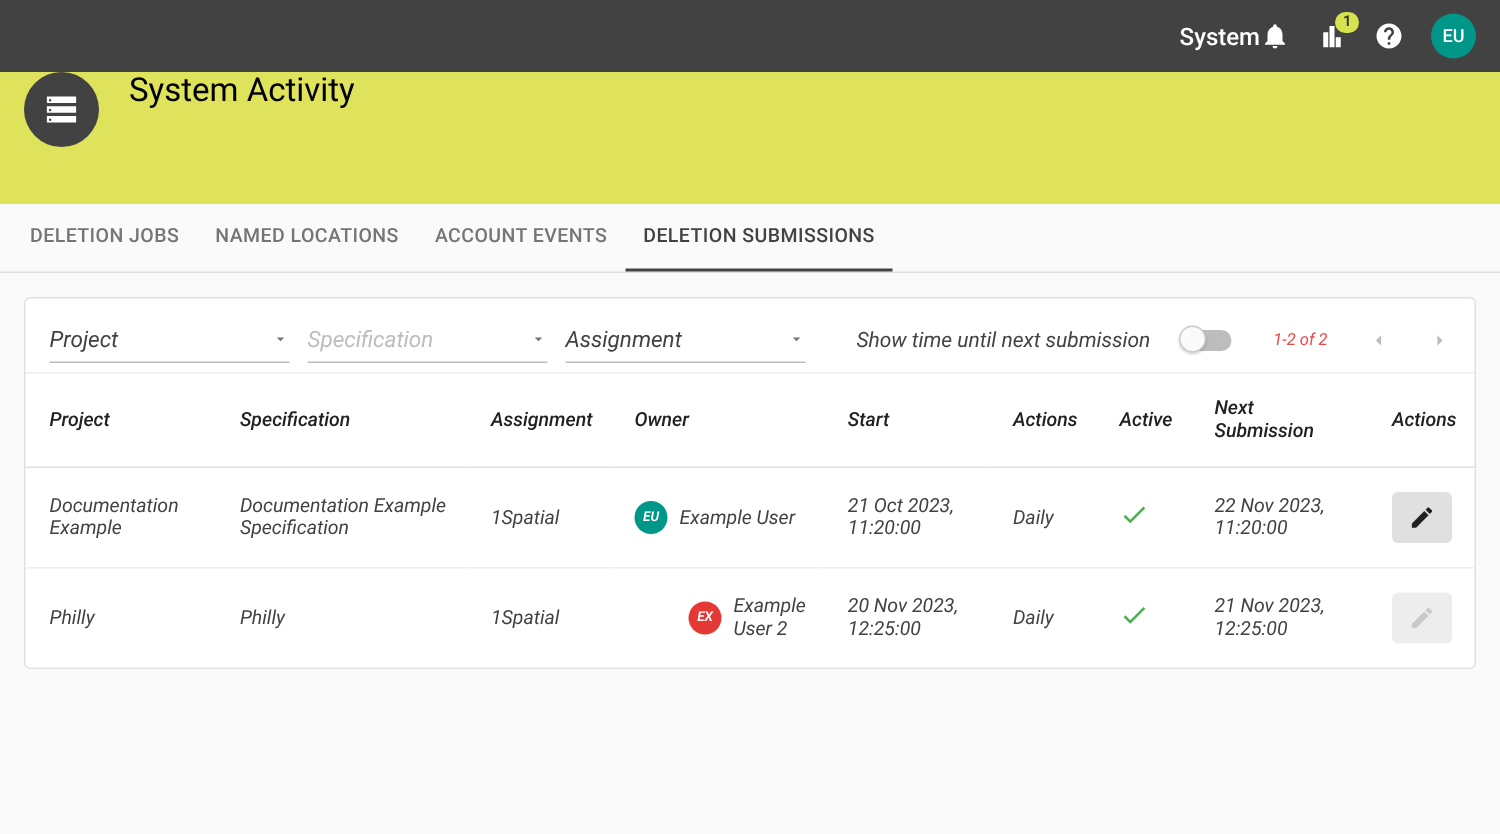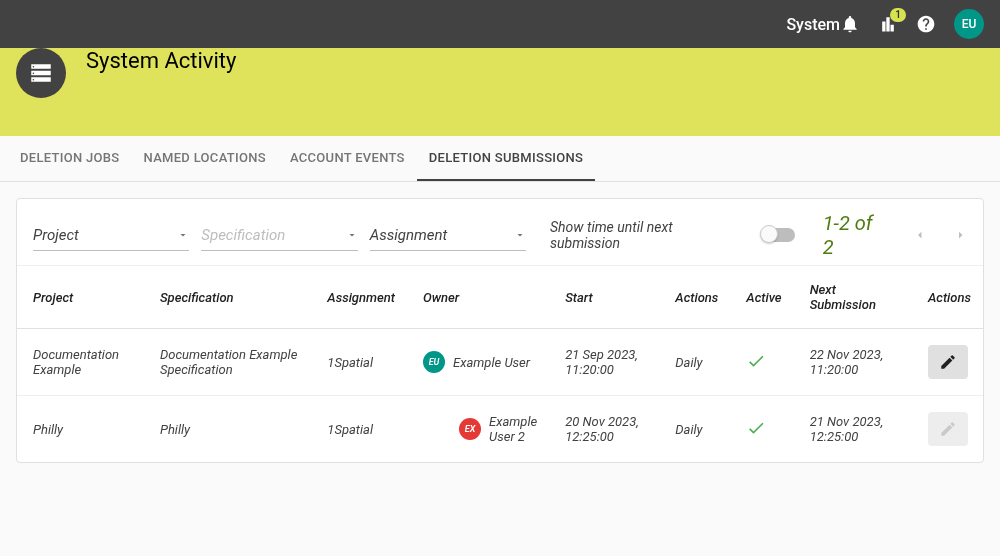--- a/index.html
+++ b/index.html
@@ -31,21 +31,21 @@
 
     
     .filter-row { display: flex; align-items: center; padding: 12px 16px 6px 16px; gap: 12px; border-bottom: 1px solid #eee; }
     .filter-select { position: relative; width: 160px; border-bottom: 1px solid #bdbdbd; padding: 6px 0; display: flex; align-items: center; justify-content: space-between; cursor: pointer; color: #424242; font-size: 15px; }
     .filter-select.placeholder span { color: #bdbdbd; }
     .filter-select svg { width: 12px; height: 12px; fill: #757575; }
     .filter-spacer { flex: 1; }
     .toggle-label { font-size: 14px; color: #424242; margin-right: 8px; }
     .switch { width: 34px; height: 14px; background: #bdbdbd; border-radius: 10px; position: relative; cursor: pointer; }
     .switch-thumb { width: 18px; height: 18px; background: #fafafa; border: 1px solid #ccc; border-radius: 50%; position: absolute; top: -3px; left: -1px; box-shadow: 0 1px 2px rgba(0,0,0,0.2); }
-    .pager { display: flex; align-items: center; gap: 27px; margin-left: 16px; color: #4d7c0f; font-size: 20px; }
+    .pager { display: flex; align-items: center; gap: 27px; margin-left: 16px; color: #ef4444; font-size: 11px; }
     .pager svg { width: 14px; height: 14px; fill: #bdbdbd; cursor: pointer; }
 
     
     table { width: 100%; border-collapse: collapse; }
     thead th { text-align: left; font-size: 13px; font-weight: 500; color: #212121; padding: 16px 12px 16px 16px; border-bottom: 1px solid #e0e0e0; }
     tbody td { font-size: 13px; color: #424242; padding: 16px 12px 16px 16px; border-bottom: 1px solid #eee; vertical-align: middle; }
     tbody tr:last-child td { border-bottom: none; }
     .owner-cell { display: flex; align-items: center; gap: 8px; }
     .owner-chip { width: 22px; height: 22px; border-radius: 50%; color: #fff; font-size: 9px; font-weight: 600; display: flex; align-items: center; justify-content: center; flex-shrink: 0; }
     .chip-green { background: #009688; }
@@ -165,21 +165,21 @@
       <tr>
             <td>Documentation Example</td>
             <td>Documentation Example Specification</td>
             <td>1Spatial</td>
             <td>
               <div class="owner-cell">
                 <div class="owner-chip chip-green">EU</div>
                 <span>Example User</span>
               </div>
             </td>
-            <td>21 Sep 2023, 11:20:00</td>
+            <td>21 Oct 2023, 11:20:00</td>
             <td>Daily</td>
             <td><svg class="check-icon" viewBox="0 0 24 24">
                 <path d="M9 16.17l-3.88-3.88L3.7 13.7 9 19l12-12-1.41-1.41z"></path>
               </svg></td>
             <td>22 Nov 2023, 11:20:00</td>
             <td>
               <button class="edit-btn">
                 <svg viewBox="0 0 24 24">
                   <path d="M3 17.25V21h3.75l11.06-11.06-3.75-3.75L3 17.25zM20.71 7.04a1 1 0 0 0 0-1.41l-2.34-2.34a1 1 0 0 0-1.41 0L15.13 5.12l3.75 3.75 1.83-1.83z"></path>
                 </svg>

